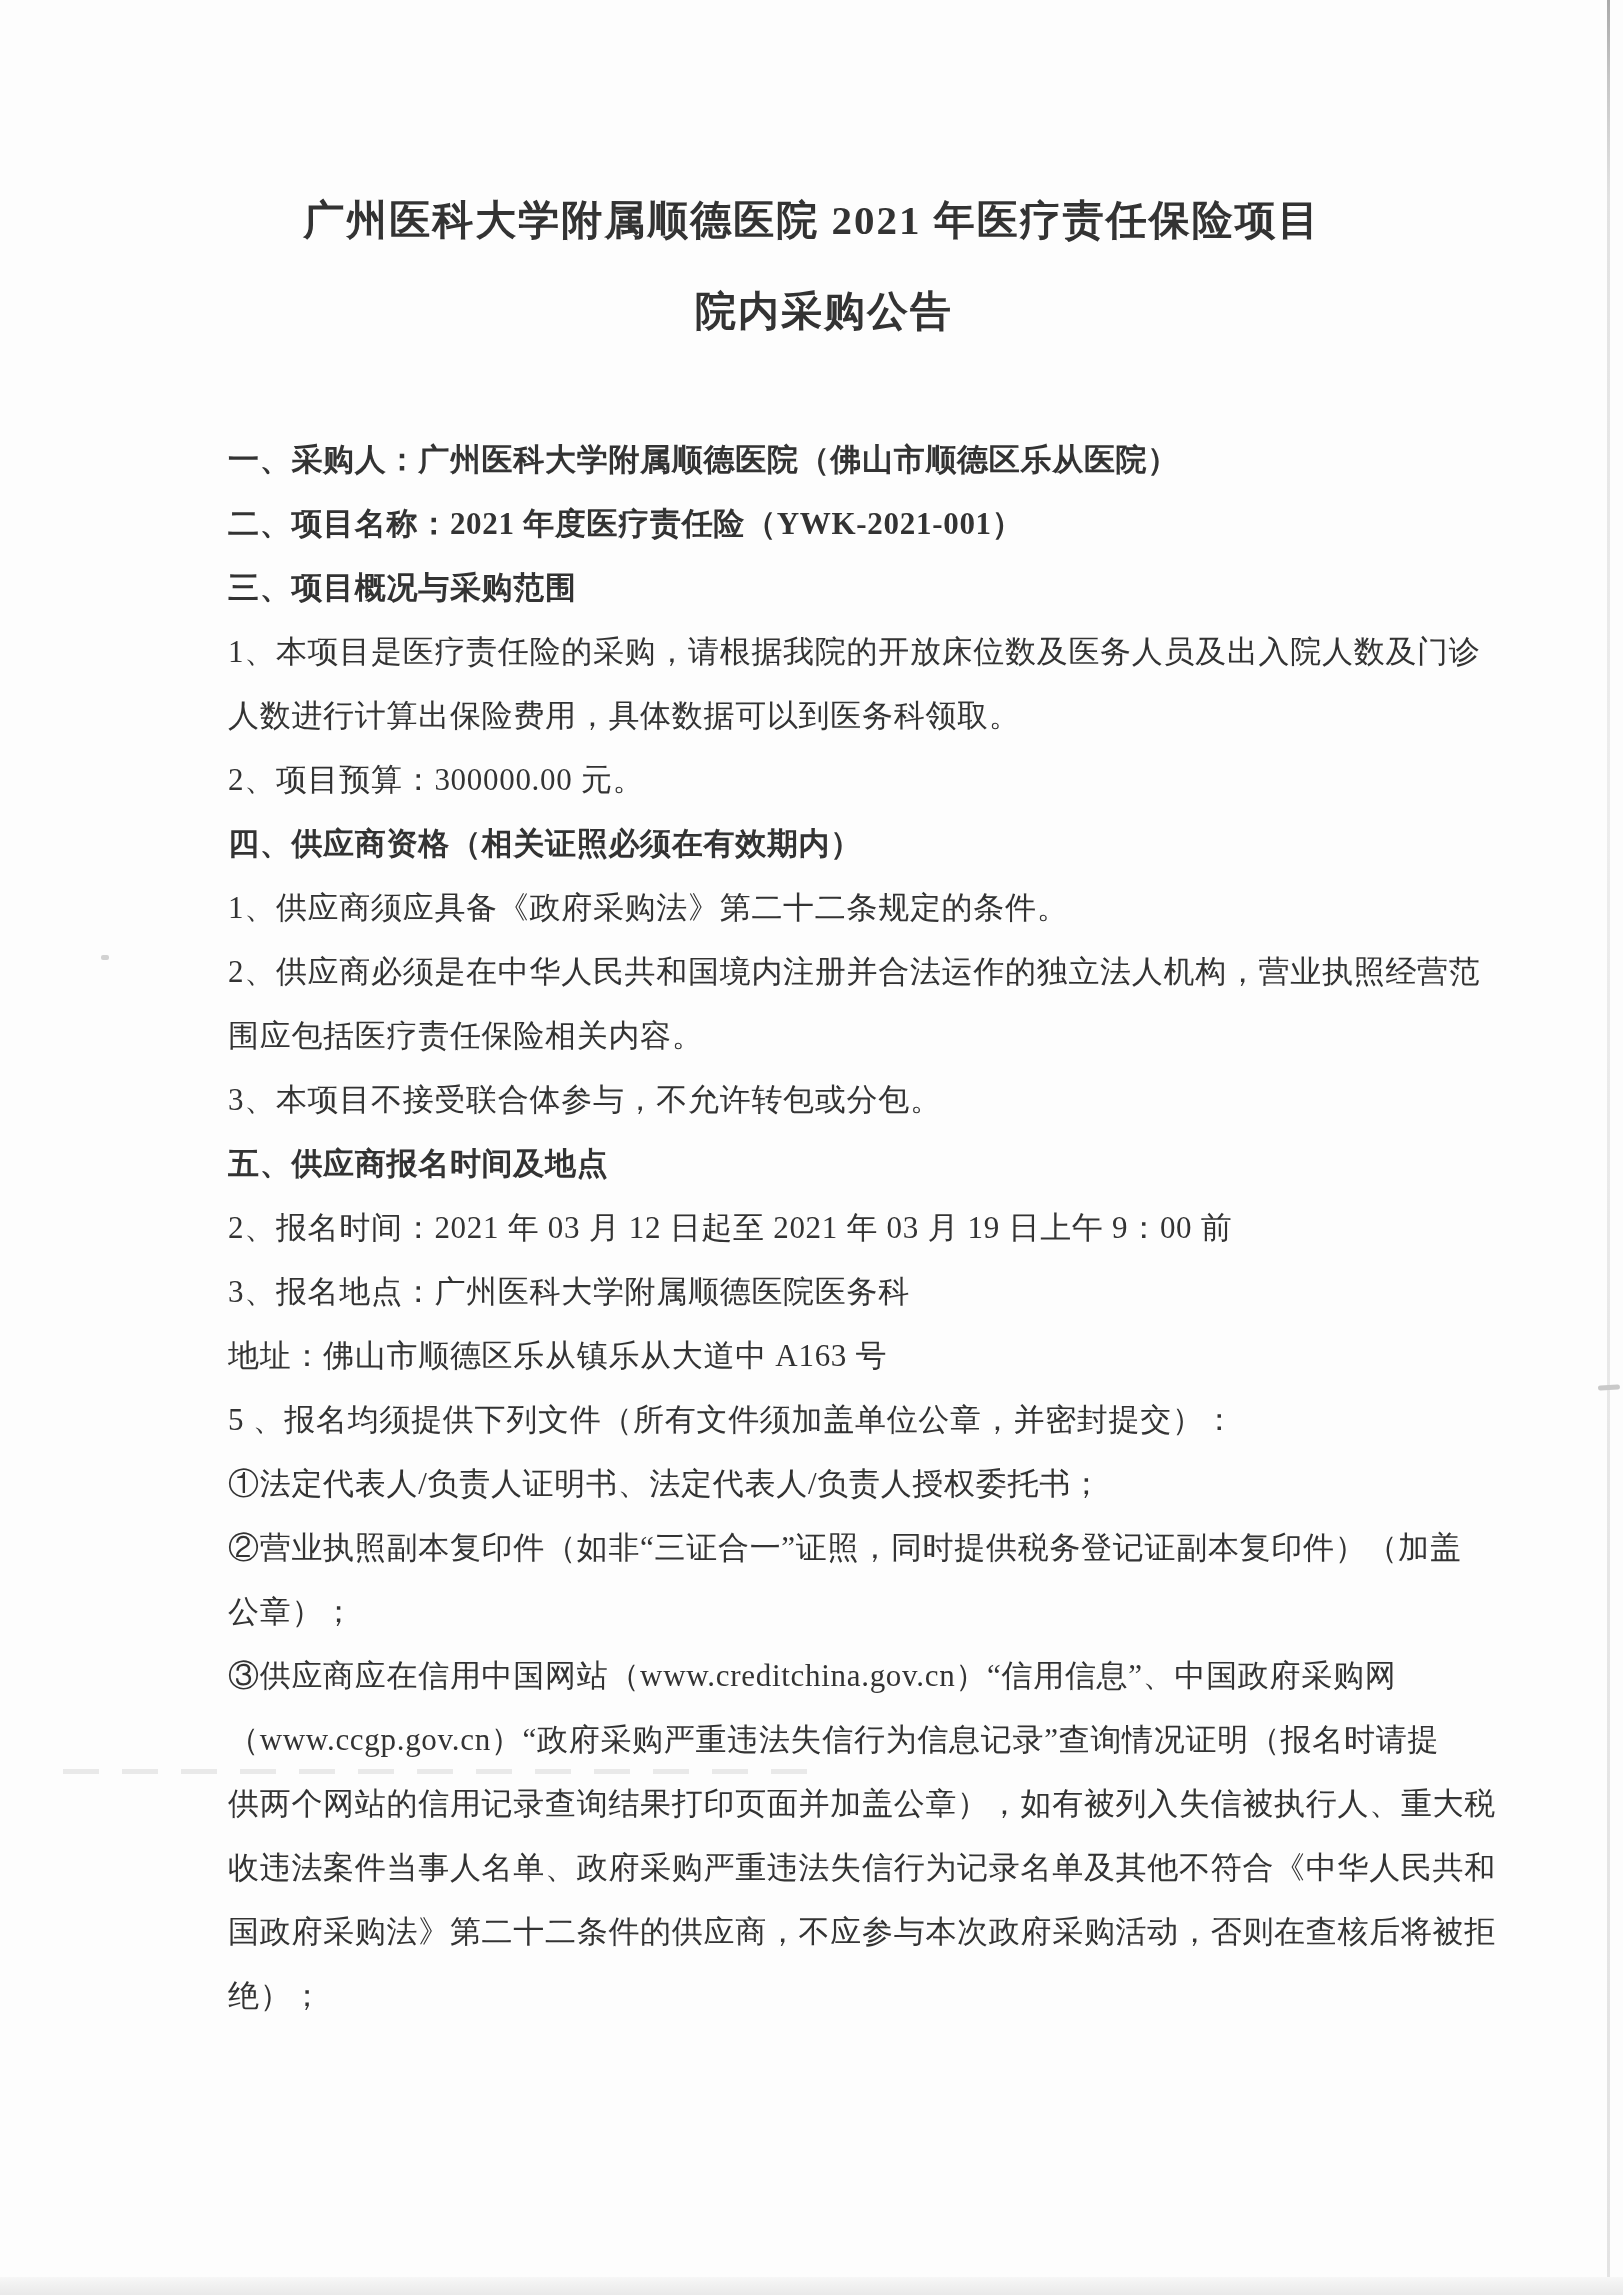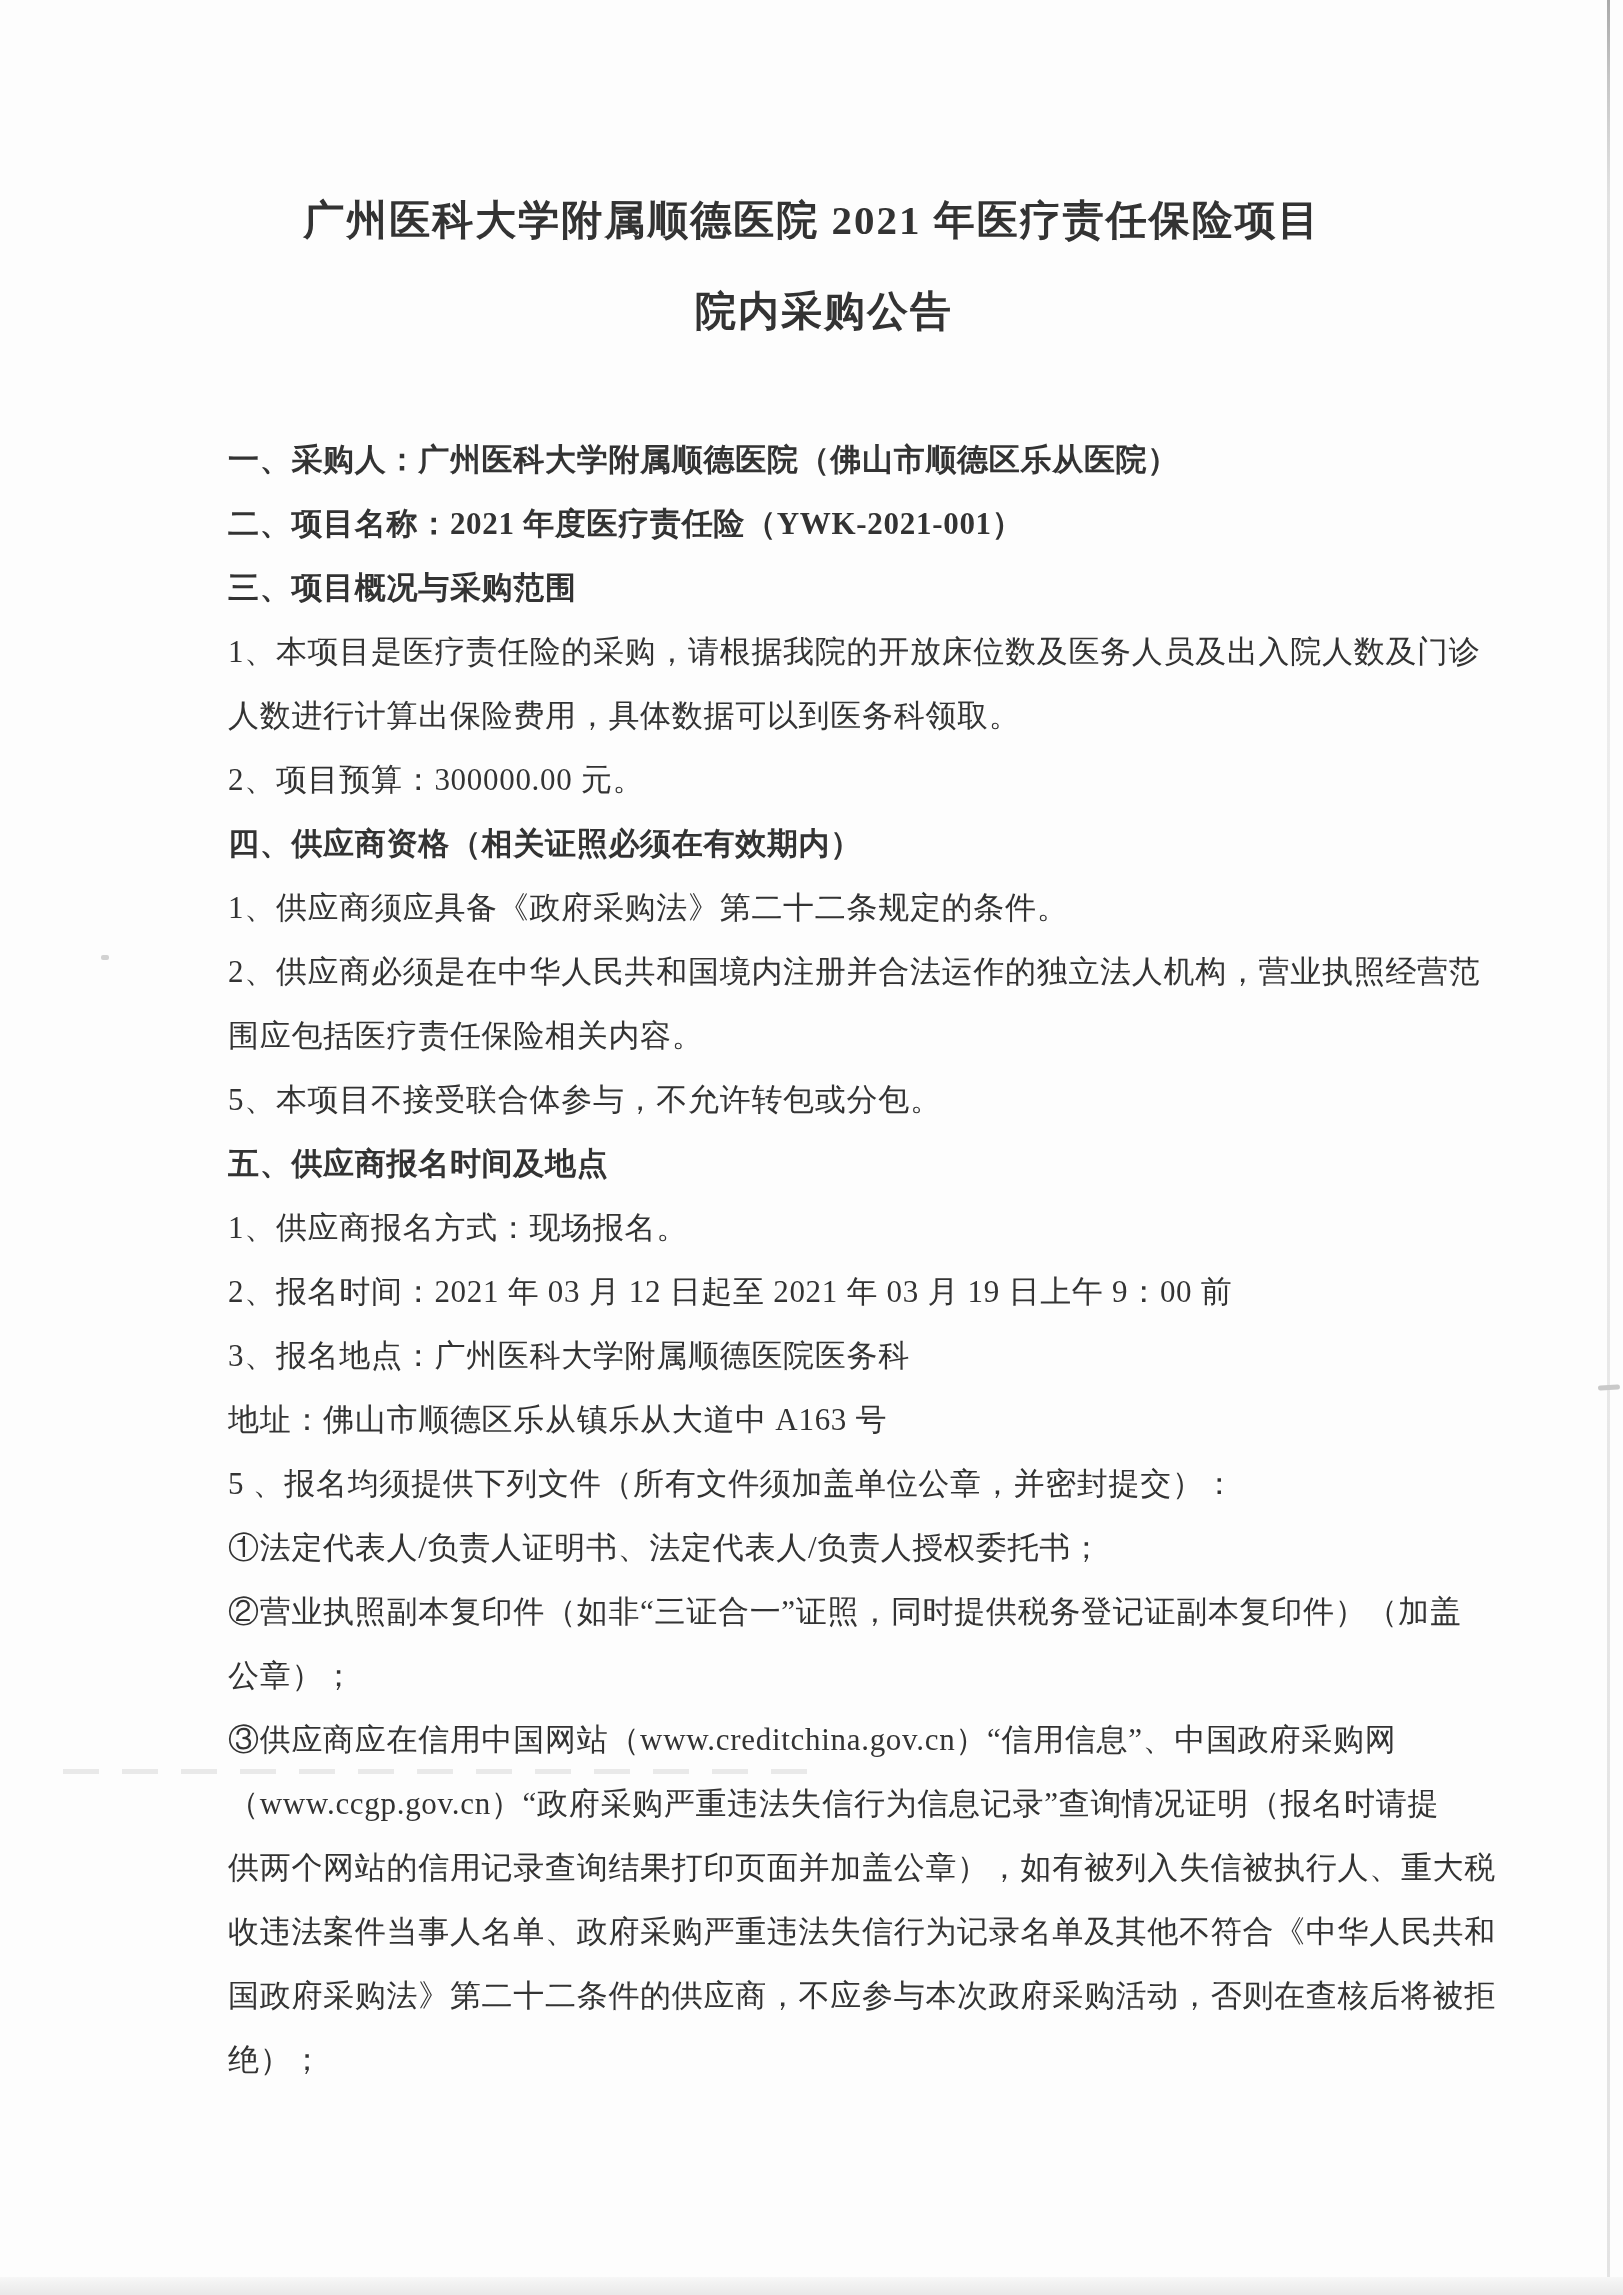--- a/index.html
+++ b/index.html
@@ -105,23 +105,22 @@
     <div class="doc-line bold">一、采购人：广州医科大学附属顺德医院（佛山市顺德区乐从医院）</div>
     <div class="doc-line bold">二、项目名称：2021 年度医疗责任险（YWK-2021-001）</div>
     <div class="doc-line bold">三、项目概况与采购范围</div>
     <div class="doc-line">1、本项目是医疗责任险的采购，请根据我院的开放床位数及医务人员及出入院人数及门诊</div>
     <div class="doc-line">人数进行计算出保险费用，具体数据可以到医务科领取。</div>
     <div class="doc-line">2、项目预算：300000.00 元。</div>
     <div class="doc-line bold">四、供应商资格（相关证照必须在有效期内）</div>
     <div class="doc-line">1、供应商须应具备《政府采购法》第二十二条规定的条件。</div>
     <div class="doc-line">2、供应商必须是在中华人民共和国境内注册并合法运作的独立法人机构，营业执照经营范</div>
     <div class="doc-line">围应包括医疗责任保险相关内容。</div>
-    <div class="doc-line">5、本项目不接受联合体参与，不允许转包或分包。</div>
+    <div class="doc-line">3、本项目不接受联合体参与，不允许转包或分包。</div>
     <div class="doc-line bold">五、供应商报名时间及地点</div>
-    <div class="doc-line">1、供应商报名方式：现场报名。</div>
     <div class="doc-line">2、报名时间：2021 年 03 月 12 日起至 2021 年 03 月 19 日上午 9：00 前</div>
     <div class="doc-line">3、报名地点：广州医科大学附属顺德医院医务科</div>
     <div class="doc-line">地址：佛山市顺德区乐从镇乐从大道中 A163 号</div>
     <div class="doc-line">5 、报名均须提供下列文件（所有文件须加盖单位公章，并密封提交）：</div>
     <div class="doc-line">①法定代表人/负责人证明书、法定代表人/负责人授权委托书；</div>
     <div class="doc-line">②营业执照副本复印件（如非“三证合一”证照，同时提供税务登记证副本复印件）（加盖</div>
     <div class="doc-line">公章）；</div>
     <div class="doc-line">③供应商应在信用中国网站（www.creditchina.gov.cn）“信用信息”、中国政府采购网</div>
     <div class="doc-line">（www.ccgp.gov.cn）“政府采购严重违法失信行为信息记录”查询情况证明（报名时请提</div>
     <div class="doc-line">供两个网站的信用记录查询结果打印页面并加盖公章），如有被列入失信被执行人、重大税</div>

